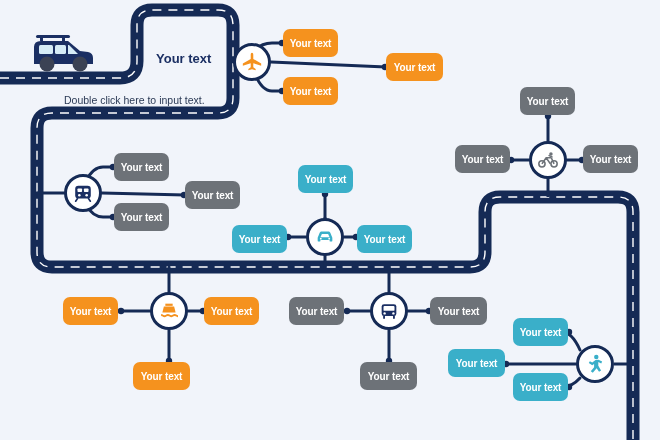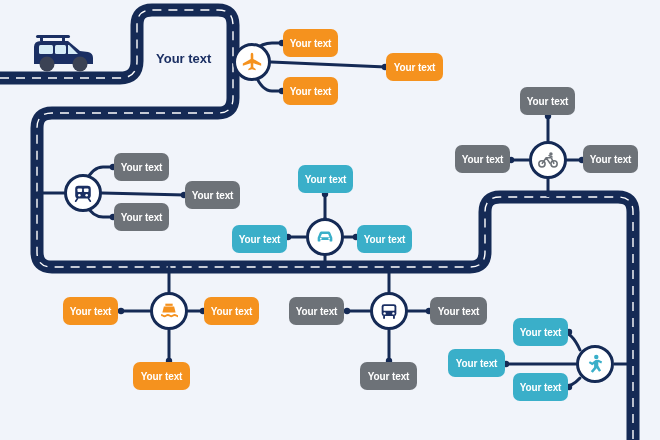--- a/index.html
+++ b/index.html
@@ -120,20 +120,21 @@
       <path d="M6,28 L6,16 Q6,10 13,10 L40,10 L52,20 L60,21 Q65,22 65,27 L65,33 L6,33 Z" fill="#1b2f63"></path>
       <rect x="11" y="14" width="14" height="9" rx="1.5" fill="#d6ecf7"></rect>
       <rect x="27" y="14" width="11" height="9" rx="1.5" fill="#d6ecf7"></rect>
       <path d="M40,14 L40,23 L50,23 L41,14 Z" fill="#d6ecf7"></path>
       <circle cx="19" cy="33" r="7.5" fill="#3b4254"></circle>
       <circle cx="52" cy="33" r="7.5" fill="#3b4254"></circle>
     </svg>
   </div>
 
   <div class="title" style="left:156px; top:51px;">Your text</div>
+  <div class="caption" style="left:64px; top:94px;">Double click here to input text.</div>
 
   <div class="node" style="left:233px; top:43px;">
     <svg width="22" height="22" viewBox="0 0 24 24">
         <path d="M12 2c-.9 0-1.4 1-1.4 2.2v4.4L2 13.6v2.4l8.6-2.6v4.3L8 19.6V21l4-1 4 1v-1.4l-2.6-1.9v-4.3L22 16v-2.4l-8.6-5V4.2C13.4 3 12.9 2 12 2z" fill="#f5921e"></path>
       </svg>
   </div>
   <svg class="linkset" style="position:absolute;left:0;top:0;width:660px;height:440px;z-index:2;pointer-events:none;" viewBox="0 0 660 440">
     <g fill="none" stroke="#152a55" stroke-width="3" stroke-linecap="round">
       <path d="M 255,50 Q 262,43 272,43 L 283,43"></path>
       <path d="M 271,62 L 386,67"></path>

